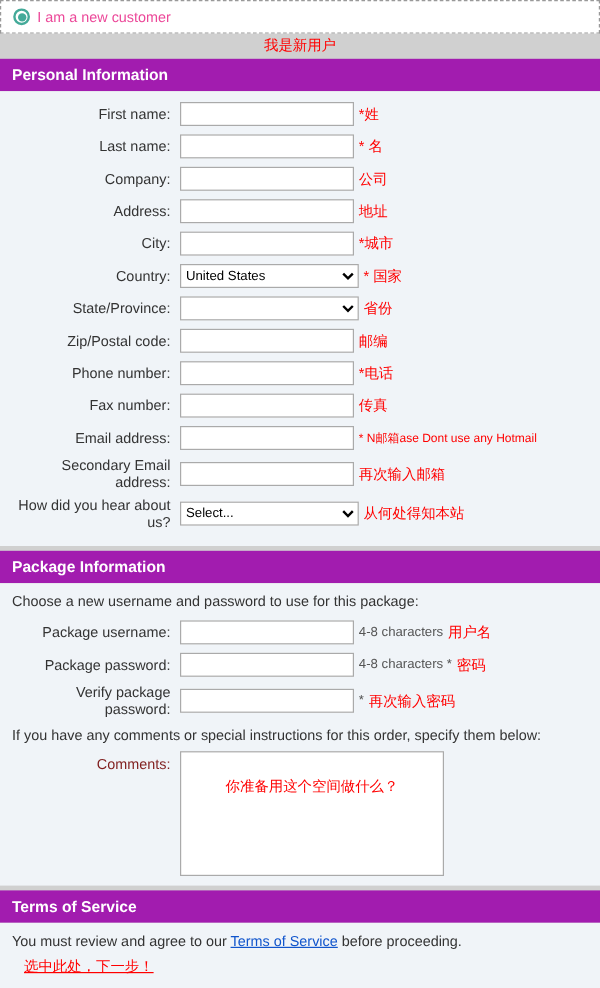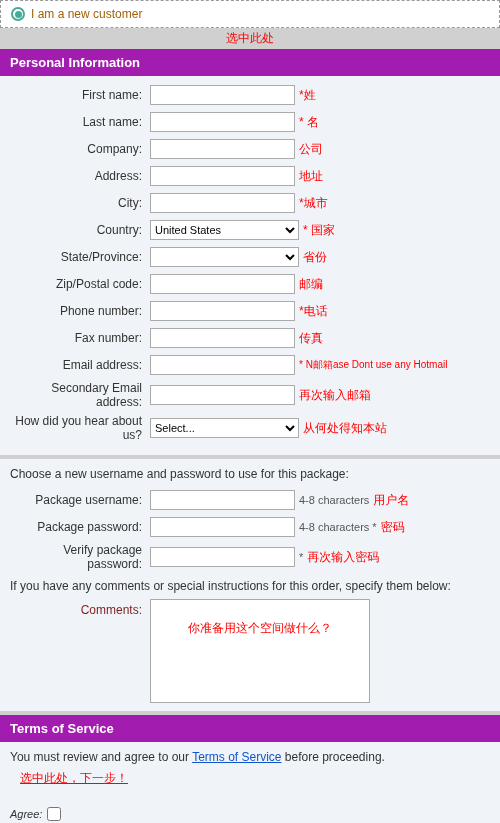--- a/index.html
+++ b/index.html
@@ -30,21 +30,21 @@
       flex-shrink: 0;
     }
     .radio-inner {
       width: 7px; height: 7px;
       background: #4a9;
       border-radius: 50%;
     }
 
     .top-label {
       font-size: 12px;
-      color: #a16207;
+      color: #ec4899;
     }
 
     .chinese-annotation {
       color: red;
       font-size: 12px;
     }
 
     .section-header {
       background: #a21caf;
       color: #fff;
@@ -199,21 +199,21 @@
 <body>
 
 <div class="top-bar">
   <div class="radio-circle">
     <div class="radio-inner"></div>
   </div>
   <span class="top-label">I am a new customer</span>
   <br>
 </div>
 <div style="text-align:center; margin-bottom:2px;">
-  <span class="chinese-annotation">选中此处</span>
+  <span class="chinese-annotation">我是新用户</span>
 </div>
 
 <div>
   <div class="section-header">
     <span>Personal Information</span>
   </div>
   <div class="section-body">
 
     <div class="form-row">
       <div class="form-label">First name:</div>
@@ -332,20 +332,23 @@
           <option>Advertisement</option>
         </select>
         <span class="annotation-text">从何处得知本站</span>
       </div>
     </div>
 
   </div>
 </div>
 
 <div style="margin-top:4px;">
+  <div class="section-header">
+    <span>Package Information</span>
+  </div>
   <div class="package-section-body">
     <p class="package-desc">Choose a new username and password to use for this package:</p>
 
     <div class="form-row">
       <div class="form-label">Package username:</div>
       <div class="form-input-wrap">
         <input type="text" class="form-input" style="">
         <span class="package-note">4-8 characters</span>
         <span class="annotation-text">用户名</span>
       </div>

